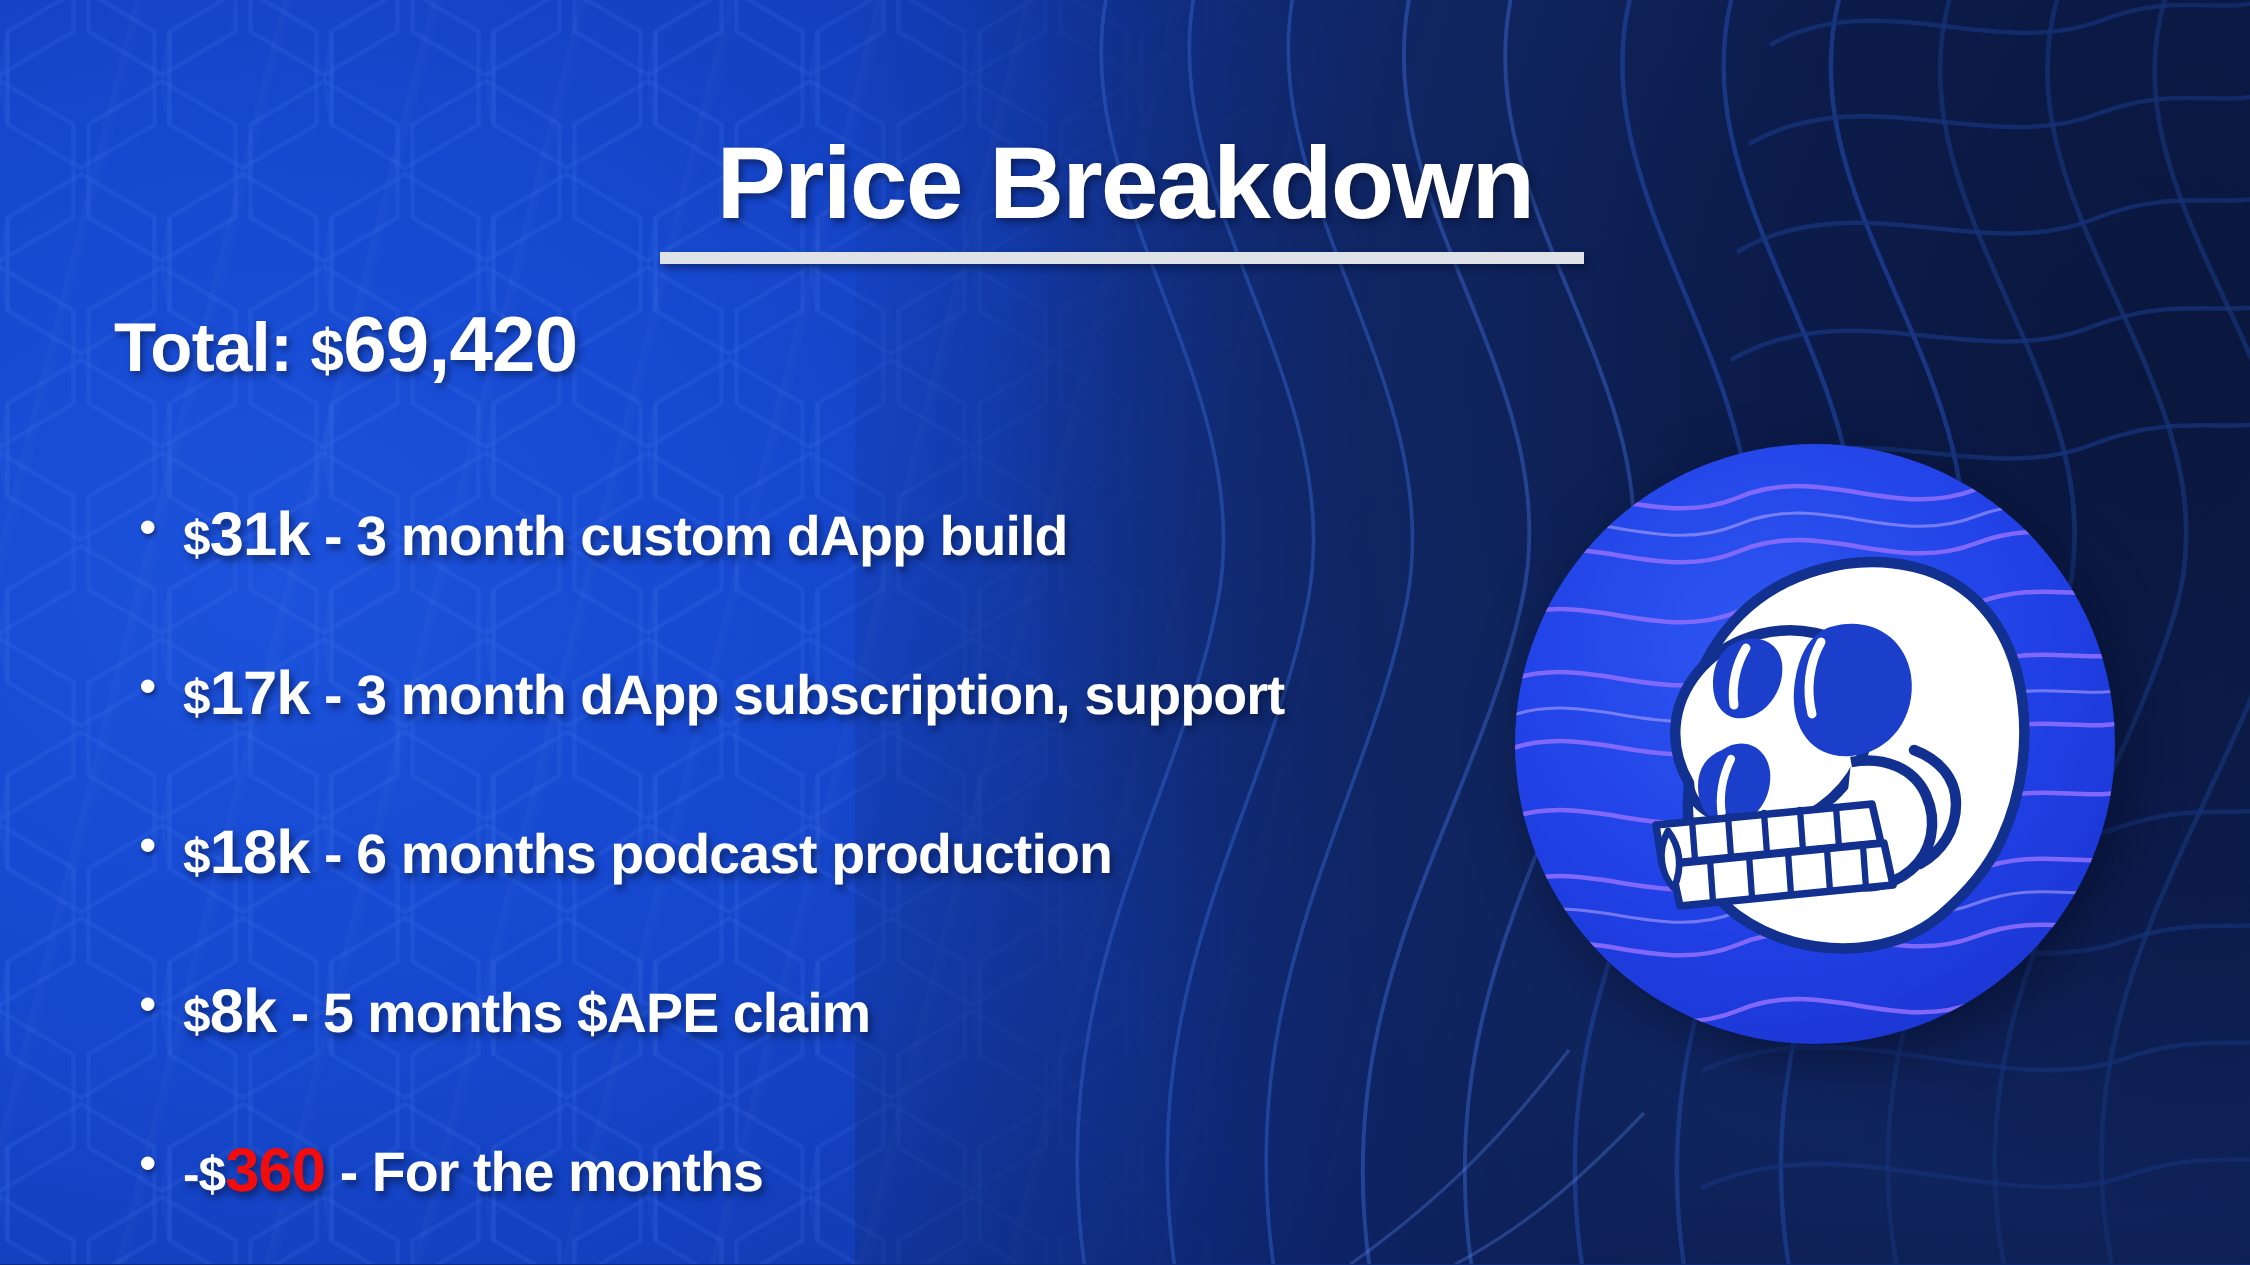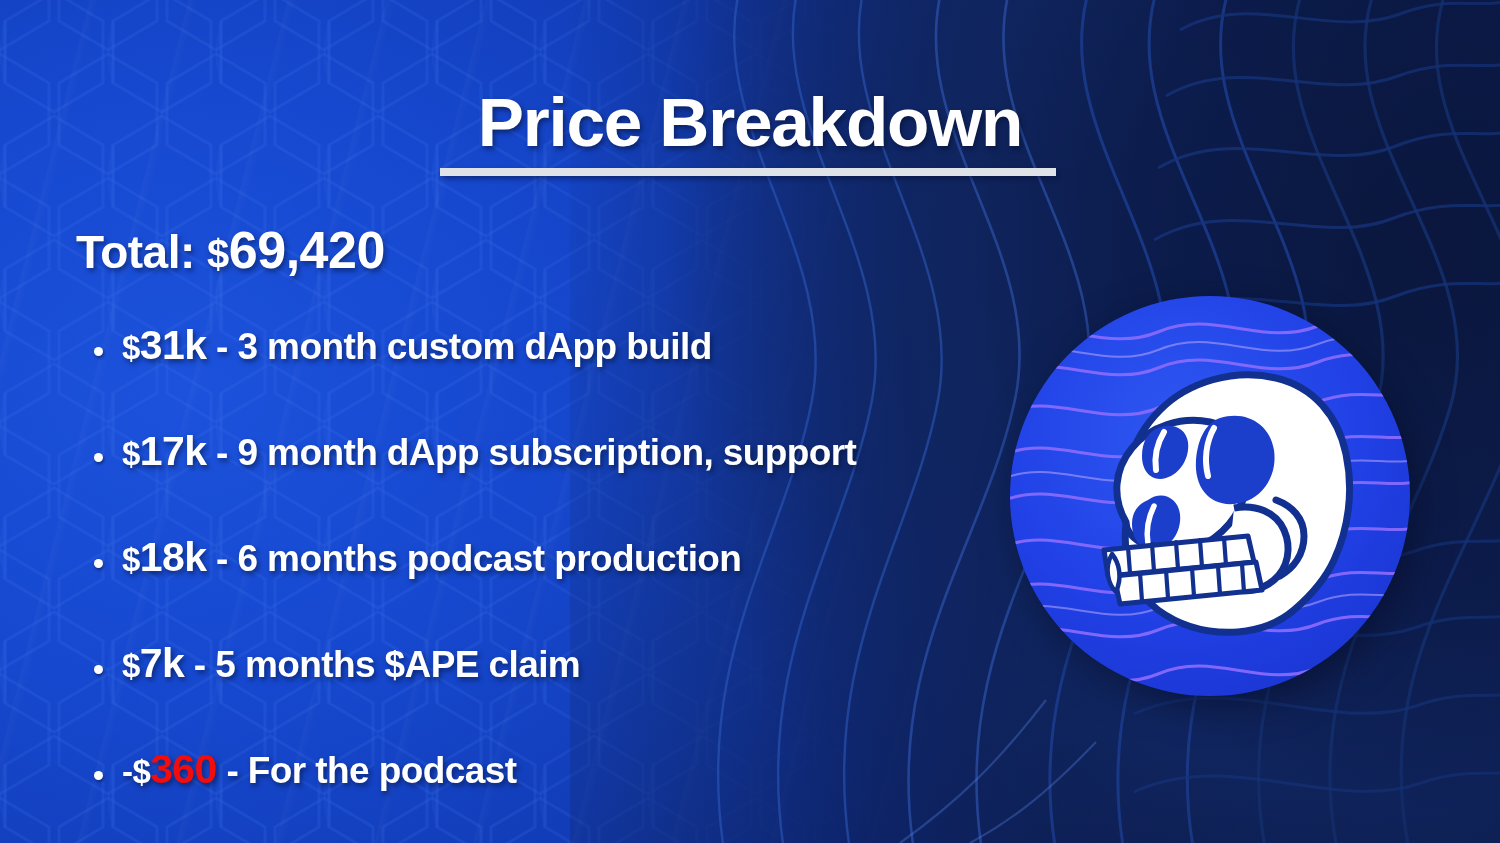--- a/index.html
+++ b/index.html
@@ -92,21 +92,21 @@
     top: 168px;
     width: 616px;
     height: 8px;
     background: #dfe2e6;
     box-shadow: 2px 3px 5px rgba(4,14,46,0.45);
   }
 
   .total {
     position: absolute;
     left: 76px;
-    top: 220px;
+    top: 200px;
     color: #ffffff;
     font-size: 46px;
     font-weight: 700;
     letter-spacing: -0.5px;
     white-space: nowrap;
     text-shadow: 2px 3px 5px rgba(4,14,46,0.5);
   }
   .total .amount { font-size: 52px; }
   .total .dollar { font-size: 40px; }
 
@@ -132,21 +132,21 @@
     box-shadow: 1px 2px 3px rgba(4,14,46,0.5);
   }
   .bullet-text {
     position: absolute;
     left: 30px;
     top: 0;
     color: #ffffff;
     font-size: 37px;
     font-weight: 700;
     letter-spacing: -0.6px;
-    line-height: 40px;
+    line-height: 62px;
     text-shadow: 2px 3px 5px rgba(4,14,46,0.55);
   }
   .bullet-text .amt { font-size: 41px; }
   .bullet-text .dollar { font-size: 33px; }
   .bullet-text .red { color: #f20c0c; }
 
   
   .ape-badge {
     position: absolute;
     left: 1008px;
@@ -245,36 +245,36 @@
 
     <div class="bullets">
 
       <div class="bullet-row">
         <span class="bullet-dot"></span>
         <span class="bullet-text"><span class="amt"><span class="dollar">$</span><span>31k</span></span><span> - 3 month custom dApp build</span></span>
       </div>
 
       <div class="bullet-row">
         <span class="bullet-dot"></span>
-        <span class="bullet-text"><span class="amt"><span class="dollar">$</span><span>17k</span></span><span> - 9 month dApp subscription, support</span></span>
+        <span class="bullet-text"><span class="amt"><span class="dollar">$</span><span>17k</span></span><span> - 3 month dApp subscription, support</span></span>
       </div>
 
       <div class="bullet-row">
         <span class="bullet-dot"></span>
         <span class="bullet-text"><span class="amt"><span class="dollar">$</span><span>18k</span></span><span> - 6 months podcast production</span></span>
       </div>
 
       <div class="bullet-row">
         <span class="bullet-dot"></span>
-        <span class="bullet-text"><span class="amt"><span class="dollar">$</span><span>7k</span></span><span> - 5 months $APE claim</span></span>
-      </div>
-
-      <div class="bullet-row">
-        <span class="bullet-dot"></span>
-        <span class="bullet-text"><span class="amt"><span class="dollar">-$</span><span class="red">360</span></span><span> - For the podcast</span></span>
+        <span class="bullet-text"><span class="amt"><span class="dollar">$</span><span>8k</span></span><span> - 5 months $APE claim</span></span>
+      </div>
+
+      <div class="bullet-row">
+        <span class="bullet-dot"></span>
+        <span class="bullet-text"><span class="amt"><span class="dollar">-$</span><span class="red">360</span></span><span> - For the months</span></span>
       </div>
 
     </div>
 
     <div class="ape-badge">
       <svg viewBox="0 0 404 408" xmlns="http://www.w3.org/2000/svg">
         <defs>
           <clipPath id="badgeClip">
             <circle cx="202" cy="204" r="200"></circle>
           </clipPath>

